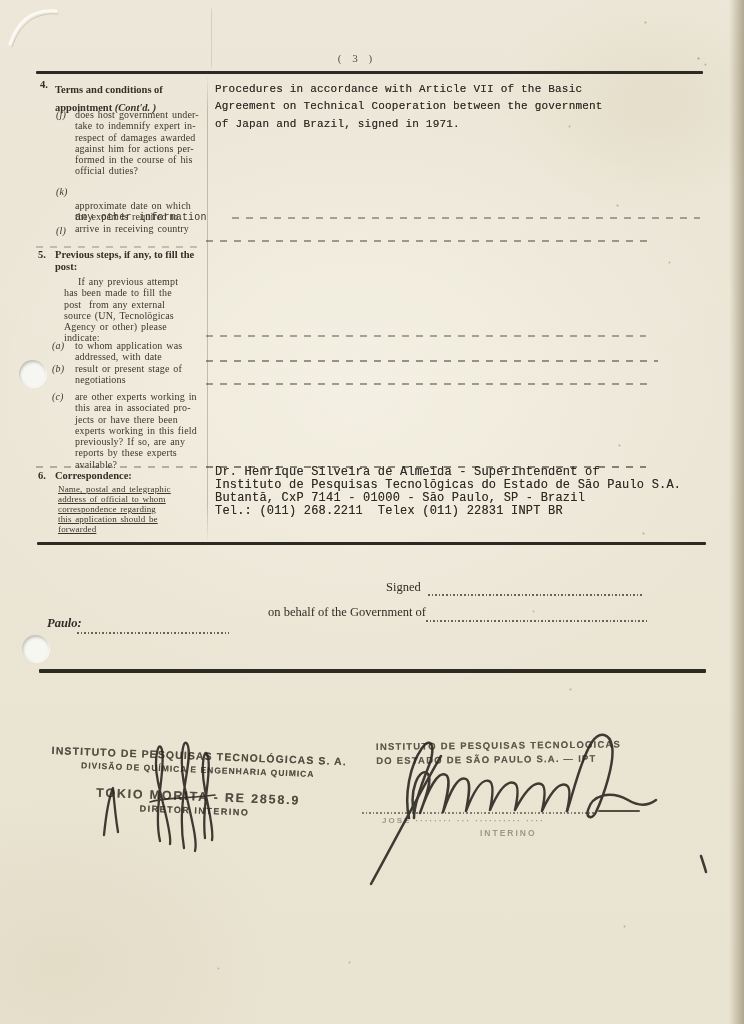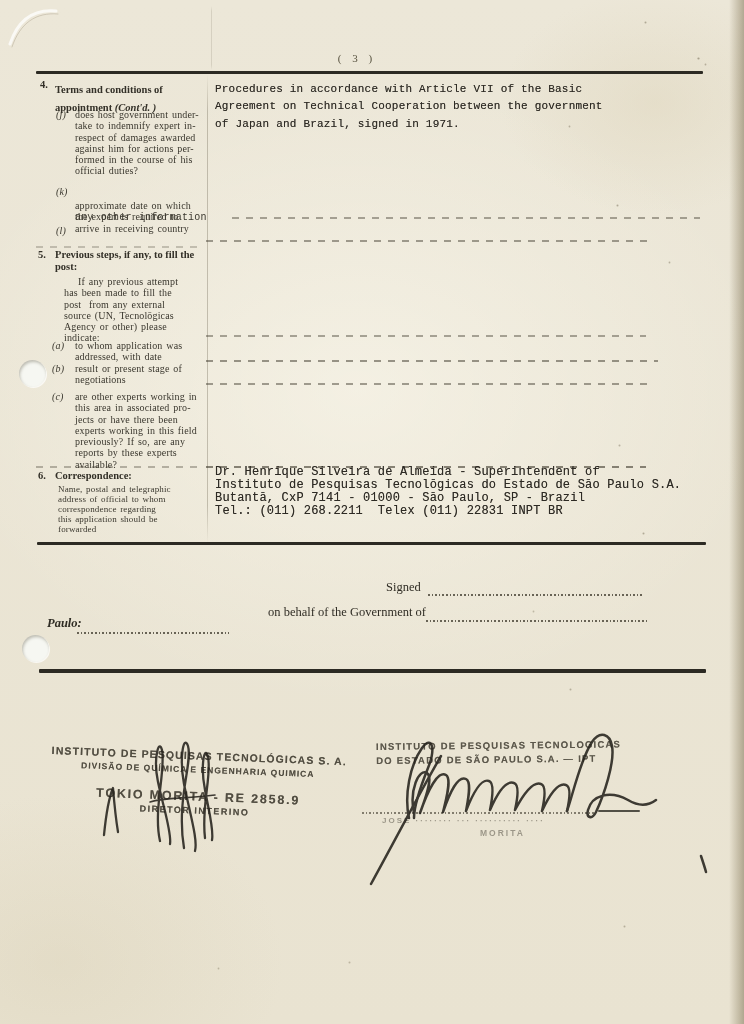--- a/index.html
+++ b/index.html
@@ -128,21 +128,21 @@
 available?</div>
 
   <div class="abs dashline" style="left:206px;top:335px;width:440px;opacity:.5;"></div>
   <div class="abs dashline" style="left:206px;top:360px;width:452px;opacity:.6;"></div>
   <div class="abs dashline" style="left:206px;top:383px;width:446px;opacity:.55;"></div>
   <div class="abs dashline" style="left:36px;top:466px;width:168px;opacity:.4;"></div>
   <div class="abs dashline" style="left:206px;top:466px;width:440px;opacity:.7;"></div>
 
   <div class="abs headnum" style="left:38px;top:470px;">6.</div>
   <div class="abs headtxt" style="left:55px;top:470px;">Correspondence:</div>
-  <div class="abs print smallprint" style="left:58px;top:485px;width:145px;">Name, postal and telegraphic
+  <div class="abs print smallprint" style="left:58px;top:485px;width:145px;text-decoration:underline;">Name, postal and telegraphic
 address of official to whom
 correspondence regarding
 this application should be
 forwarded</div>
   <div class="abs typed typed-mid" style="left:215px;top:466px;width:500px;">Dr. Henrique Silveira de Almeida - Superintendent of
 Instituto de Pesquisas Tecnolōgicas do Estado de Sāo Paulo S.A.
 Butantā, CxP 7141 - 01000 - Sāo Paulo, SP - Brazil
 Tel.: (011) 268.2211  Telex (011) 22831 INPT BR</div>
 
   <div class="abs siglabel" style="left:386px;top:580px;">Signed</div>
@@ -159,21 +159,21 @@
     <div class="ln" style="font-size:9px;letter-spacing:1.5px;margin:2px 0 0 90px;">DIRETOR INTERINO</div>
   </div>
 
   <div class="abs stamp" id="stamp-right" style="left:376px;top:741px;width:280px;">
     <div class="ln" style="font-size:9.5px;letter-spacing:1.2px;">INSTITUTO DE PESQUISAS TECNOLOGICAS</div>
     <div class="ln" style="font-size:9.5px;letter-spacing:1.2px;margin-top:3px;">DO ESTADO DE SÃO PAULO S.A.  —  IPT</div>
   </div>
   <div class="abs dotline" style="left:362px;top:812px;width:234px;opacity:.8;"></div>
   <div class="abs rule" style="left:598px;top:810px;width:42px;height:2px;opacity:.8;"></div>
   <div class="abs stamp faded" style="left:382px;top:816px;font-size:8px;letter-spacing:2px;">JOSE ········ ··· ·········· ····</div>
-  <div class="abs stamp faded" style="left:480px;top:828px;font-size:8.5px;letter-spacing:2px;">MORITA</div>
+  <div class="abs stamp faded" style="left:480px;top:828px;font-size:8.5px;letter-spacing:2px;">INTERINO</div>
 
   <svg class="overlay" width="744" height="1024" viewBox="0 0 744 1024">
     <g stroke="#26231d" fill="none" stroke-linecap="round" stroke-linejoin="round" opacity=".88">
 
       <path d="M10,44 C18,20 34,9 56,11" stroke="rgba(255,255,255,.85)" stroke-width="3"></path>
       <path d="M12,47 C20,23 36,12 58,14" stroke="rgba(140,130,105,.35)" stroke-width="1"></path>
 
       <g stroke-width="2.3">
         <path d="M104,835 C106,815 110,795 113,788 C114,800 116,820 118,832"></path>
         <path d="M160,841 C153,810 166,770 162,750 C159,738 153,758 158,782 C163,806 172,833 170,844"></path>

